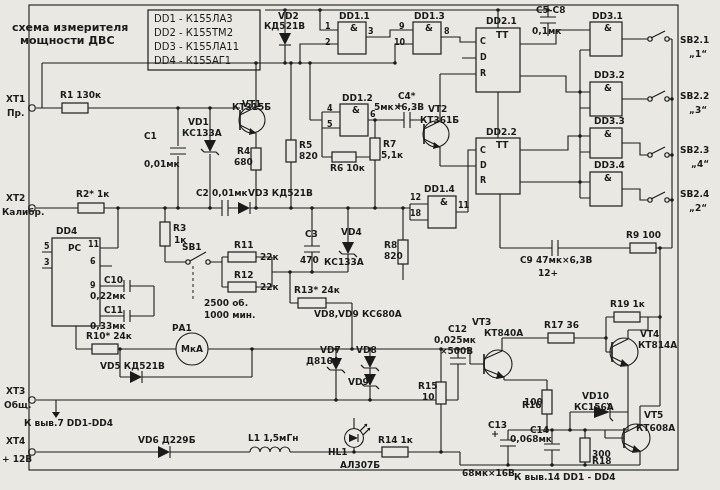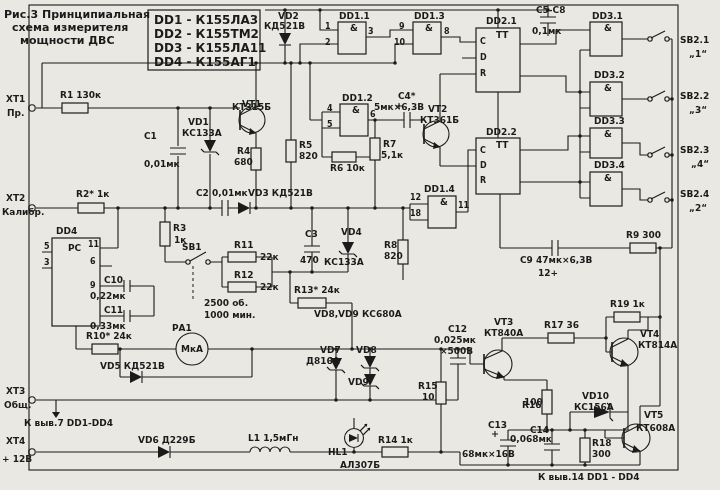--- a/index.html
+++ b/index.html
@@ -3,21 +3,21 @@
 <meta charset="utf-8">
 <style>
   html,body{margin:0;padding:0}
   body{width:720px;height:490px;background:#e9e8e3;font-family:"DejaVu Sans","Liberation Sans",sans-serif;overflow:hidden}
   #root{position:relative;width:720px;height:490px}
   svg{position:absolute;left:0;top:0}
   .lbl{position:absolute;font-size:9px;font-weight:700;color:#1b1b1b;white-space:nowrap;line-height:1}
   .pin{font-size:8px;font-weight:700}
   .sym{font-size:9px;font-weight:700}
   .ttl{font-size:11px;font-weight:700}
-  .leg{font-size:12px;font-weight:700}
+  .leg{font-size:10px;font-weight:400}
   .w{stroke:#1b1b1b;stroke-width:1.1;fill:none}
   .w2{stroke:#1b1b1b;stroke-width:1.6;fill:none}
   .wd{stroke:#1b1b1b;stroke-width:1;fill:none;stroke-dasharray:3 3}
   .box{stroke:#1b1b1b;stroke-width:1.2;fill:#e9e8e3}
   .fil{fill:#1b1b1b;stroke:none}
   .dot{fill:#1b1b1b;stroke:none}
 </style>
 </head>
 <body>
 
@@ -207,21 +207,20 @@
     <circle class="dot" cx="570" cy="430" r="1.8"></circle>
         <circle class="dot" cx="585" cy="430" r="1.8"></circle>
         <circle class="dot" cx="508" cy="465" r="1.8"></circle>
     <circle class="dot" cx="552" cy="465" r="1.8"></circle>
         <circle class="dot" cx="585" cy="465" r="1.8"></circle>
         <circle class="dot" cx="354" cy="452" r="1.8"></circle>
     <circle class="dot" cx="441" cy="452" r="1.8"></circle>
   </g>
 </svg>
 
-<span class="lbl ttl" style="left:4px;top:9px">Рис.3 Принципиальная</span>
 <span class="lbl ttl" style="left:12px;top:22px">схема измерителя</span>
 <span class="lbl ttl" style="left:20px;top:35px">мощности ДВС</span>
 
 <span class="lbl leg" style="left:154px;top:14px">DD1 - К155ЛА3</span>
 <span class="lbl leg" style="left:154px;top:28px">DD2 - К155ТМ2</span>
 <span class="lbl leg" style="left:154px;top:42px">DD3 - К155ЛА11</span>
 <span class="lbl leg" style="left:154px;top:56px">DD4 - К155АГ1</span>
 
 <span class="lbl" style="left:6px;top:95px">XT1</span>
 <span class="lbl" style="left:7px;top:109px">Пр.</span>
@@ -287,34 +286,34 @@
 <span class="lbl" style="left:174px;top:236px">1к</span>
 <span class="lbl" style="left:237px;top:147px">R4</span>
 <span class="lbl" style="left:234px;top:158px">680</span>
 <span class="lbl" style="left:299px;top:141px">R5</span>
 <span class="lbl" style="left:299px;top:152px">820</span>
 <span class="lbl" style="left:330px;top:164px">R6 10к</span>
 <span class="lbl" style="left:383px;top:140px">R7</span>
 <span class="lbl" style="left:381px;top:151px">5,1к</span>
 <span class="lbl" style="left:384px;top:241px">R8</span>
 <span class="lbl" style="left:384px;top:252px">820</span>
-<span class="lbl" style="left:626px;top:231px">R9 300</span>
+<span class="lbl" style="left:626px;top:231px">R9 100</span>
 <span class="lbl" style="left:86px;top:332px">R10* 24к</span>
 <span class="lbl" style="left:234px;top:241px">R11</span>
 <span class="lbl" style="left:260px;top:253px">22к</span>
 <span class="lbl" style="left:234px;top:271px">R12</span>
 <span class="lbl" style="left:260px;top:283px">22к</span>
 <span class="lbl" style="left:294px;top:286px">R13* 24к</span>
 <span class="lbl" style="left:378px;top:436px">R14 1к</span>
 <span class="lbl" style="left:418px;top:382px">R15</span>
 <span class="lbl" style="left:422px;top:393px">10</span>
 <span class="lbl" style="left:522px;top:401px">R16</span>
 <span class="lbl" style="left:524px;top:398px">100</span>
 <span class="lbl" style="left:544px;top:321px">R17 36</span>
-<span class="lbl" style="left:592px;top:439px">R18</span>
+<span class="lbl" style="left:592px;top:457px">R18</span>
 <span class="lbl" style="left:592px;top:450px">300</span>
 <span class="lbl" style="left:610px;top:300px">R19 1к</span>
 
 <span class="lbl" style="left:144px;top:132px">C1</span>
 <span class="lbl" style="left:144px;top:160px">0,01мк</span>
 <span class="lbl" style="left:196px;top:189px">C2 0,01мк</span>
 <span class="lbl" style="left:305px;top:230px">C3</span>
 <span class="lbl" style="left:300px;top:256px">470</span>
 <span class="lbl" style="left:398px;top:92px">C4*</span>
 <span class="lbl" style="left:374px;top:103px">5мк×6,3В</span>
@@ -323,21 +322,21 @@
 <span class="lbl" style="left:520px;top:256px">C9 47мк×6,3В</span>
 <span class="lbl" style="left:538px;top:269px">12+</span>
 <span class="lbl" style="left:104px;top:276px">C10</span>
 <span class="lbl" style="left:90px;top:292px">0,22мк</span>
 <span class="lbl" style="left:104px;top:306px">C11</span>
 <span class="lbl" style="left:90px;top:322px">0,33мк</span>
 <span class="lbl" style="left:448px;top:325px">C12</span>
 <span class="lbl" style="left:434px;top:336px">0,025мк</span>
 <span class="lbl" style="left:440px;top:347px">×500В</span>
 <span class="lbl" style="left:488px;top:421px">C13</span>
-<span class="lbl" style="left:462px;top:450px">68мк×16В</span>
+<span class="lbl" style="left:462px;top:469px">68мк×16В</span>
 <span class="lbl" style="left:530px;top:426px">C14</span>
 <span class="lbl" style="left:510px;top:435px">0,068мк</span>
 
 <span class="lbl" style="left:188px;top:118px">VD1</span>
 <span class="lbl" style="left:182px;top:129px">КС133А</span>
 <span class="lbl" style="left:278px;top:12px">VD2</span>
 <span class="lbl" style="left:264px;top:22px">КД521В</span>
 <span class="lbl" style="left:248px;top:189px">VD3 КД521В</span>
 <span class="lbl" style="left:341px;top:228px">VD4</span>
 <span class="lbl" style="left:324px;top:258px">КС133А</span>
@@ -347,21 +346,21 @@
 <span class="lbl" style="left:356px;top:346px">VD8</span>
 <span class="lbl" style="left:306px;top:357px">Д816А</span>
 <span class="lbl" style="left:348px;top:378px">VD9</span>
 <span class="lbl" style="left:314px;top:310px">VD8,VD9 КС680А</span>
 <span class="lbl" style="left:582px;top:392px">VD10</span>
 <span class="lbl" style="left:574px;top:403px">КС156А</span>
 <span class="lbl" style="left:242px;top:100px">VT1</span>
 <span class="lbl" style="left:232px;top:103px">КТ315Б</span>
 <span class="lbl" style="left:428px;top:105px">VT2</span>
 <span class="lbl" style="left:420px;top:116px">КТ361Б</span>
-<span class="lbl" style="left:494px;top:318px">VT3</span>
+<span class="lbl" style="left:472px;top:318px">VT3</span>
 <span class="lbl" style="left:484px;top:329px">КТ840А</span>
 <span class="lbl" style="left:640px;top:330px">VT4</span>
 <span class="lbl" style="left:638px;top:341px">КТ814А</span>
 <span class="lbl" style="left:644px;top:411px">VT5</span>
 <span class="lbl" style="left:636px;top:424px">КТ608А</span>
 <span class="lbl" style="left:328px;top:448px">HL1</span>
 <span class="lbl" style="left:340px;top:461px">АЛ307Б</span>
 
 <span class="lbl" style="left:182px;top:243px">SB1</span>
 <span class="lbl" style="left:680px;top:36px">SB2.1</span>
@@ -372,15 +371,15 @@
 <span class="lbl" style="left:691px;top:160px">„4“</span>
 <span class="lbl" style="left:680px;top:190px">SB2.4</span>
 <span class="lbl" style="left:689px;top:204px">„2“</span>
 
 <span class="lbl" style="left:172px;top:324px">РА1</span>
 <span class="lbl" style="left:181px;top:345px">МкА</span>
 <span class="lbl" style="left:248px;top:434px">L1 1,5мГн</span>
 <span class="lbl" style="left:204px;top:299px">2500 об.</span>
 <span class="lbl" style="left:204px;top:311px">1000 мин.</span>
 <span class="lbl" style="left:24px;top:419px">К выв.7 DD1-DD4</span>
-<span class="lbl" style="left:538px;top:473px">К выв.14 DD1 - DD4</span>
+<span class="lbl" style="left:514px;top:473px">К выв.14 DD1 - DD4</span>
 
 </div>
 
 </body></html>

